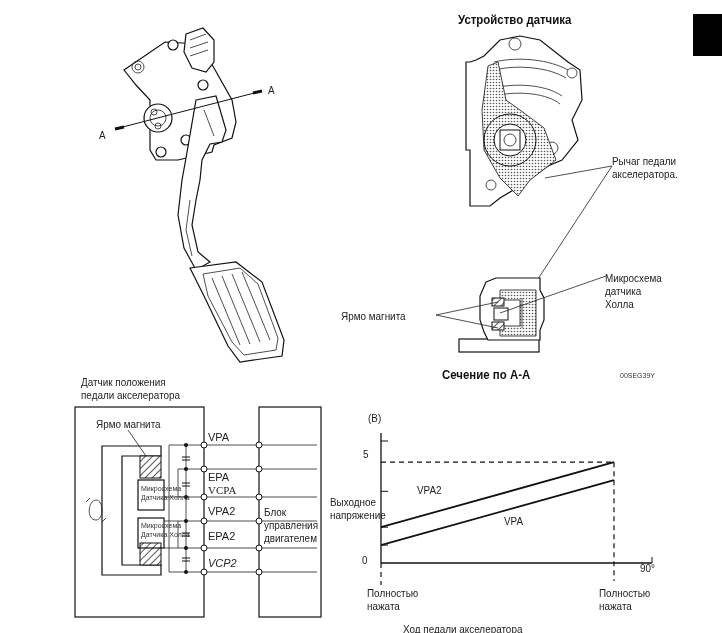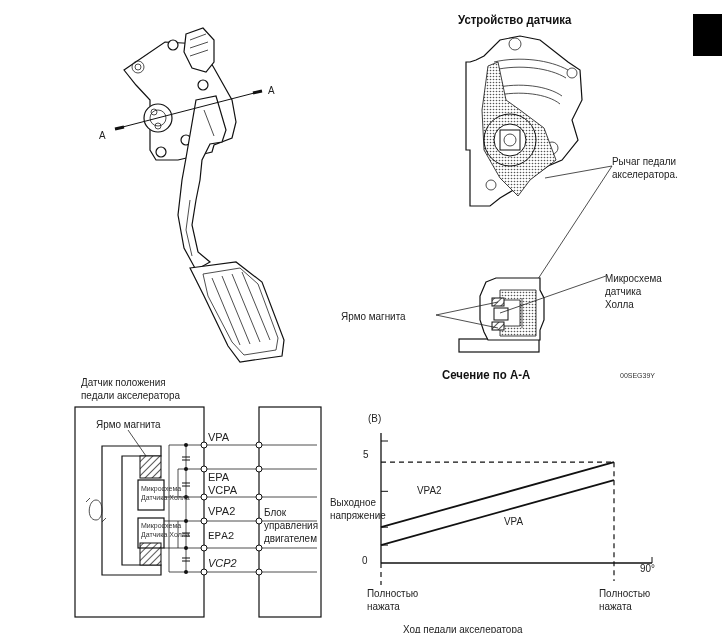--- a/index.html
+++ b/index.html
@@ -185,23 +185,23 @@
 <div class="abs tiny" style="left:141px; top:484px; line-height:9px;">
   <div>Микросхема</div>
   <div>Датчика Холла</div>
 </div>
 <div class="abs tiny" style="left:141px; top:521px; line-height:9px;">
   <div>Микросхема</div>
   <div>Датчика Холла</div>
 </div>
 <div class="abs sig" style="left:208px; top:431px;">VPA</div>
 <div class="abs sig" style="left:208px; top:435px;margin-top:36px;">EPA</div>
-<div class="abs sig" style="left:208px; top:484px;">VCPA</div>
+<div class="abs sig" style="left:208px; top:484px;font-family:Liberation Serif, serif;">VCPA</div>
 <div class="abs sig" style="left:208px; top:505px;">VPA2</div>
-<div class="abs sig" style="left:208px; top:530px;font-family:Liberation Mono, monospace;">EPA2</div>
+<div class="abs sig" style="left:208px; top:530px;">EPA2</div>
 <div class="abs sig" style="left:208px; top:557px;font-style:italic;">VCP2</div>
 <div class="abs lbl" style="left:264px; top:506px;">
   <div>Блок</div>
   <div>управления</div>
   <div>двигателем</div>
 </div>
 
 <svg id="chart" width="722" height="633">
     <line x1="381" y1="433" x2="381" y2="563" stroke="#111" stroke-width="1.3"></line>
     <line x1="381" y1="563" x2="652" y2="563" stroke="#111" stroke-width="1.3"></line>

